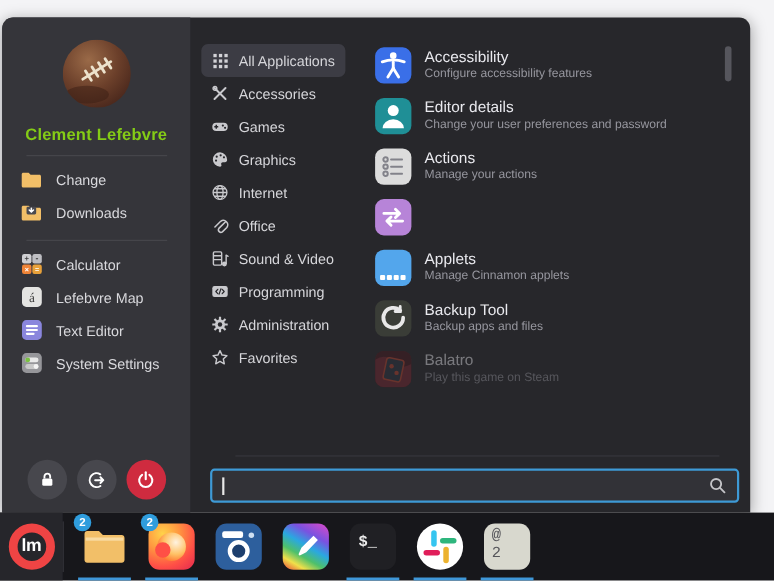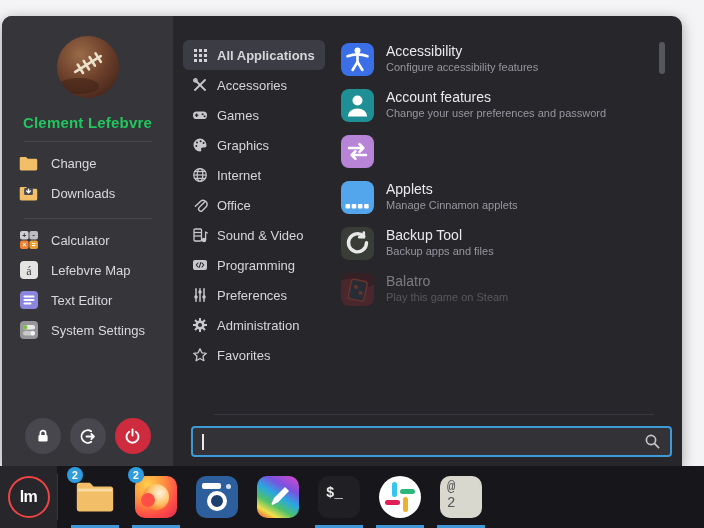--- a/index.html
+++ b/index.html
@@ -19,34 +19,34 @@
     display:flex;
   }
 
   
   .sidebar {
     width:171px; height:100%; background:#35353a;
     border-radius:10px 0 0 0; position:relative; flex:none;
     display:flex; flex-direction:column; align-items:center; padding-top:20px;
   }
   .avatar { width:62px; height:62px; border-radius:50%; overflow:hidden; flex:none; }
-  .user-name { margin-top:16px; color:#22c55e; font-size:15px; font-weight:bold; letter-spacing:.2px; }
+  .user-name { margin-top:16px; color:#84cc16; font-size:15px; font-weight:bold; letter-spacing:.2px; }
   .side-sep { width:128px; height:1px; background:#47474d; margin:10px 0 6px 0; flex:none; }
   .side-list { width:100%; padding:0 0 0 16px; }
   .side-row { display:flex; align-items:center; gap:12px; height:30px; cursor:default; }
   .side-row .lbl { color:#d9d9dd; font-size:13px; }
   .side-ic { width:21px; height:21px; flex:none; display:flex; align-items:center; justify-content:center; }
   .session { position:absolute; bottom:12px; left:0; width:100%; display:flex; justify-content:center; gap:9px; }
   .round-btn { width:36px; height:36px; border-radius:50%; background:#47474d; display:flex; align-items:center; justify-content:center; }
   .round-btn.power { background:#cf2b3f; }
 
   
   .cats { width:156px; flex:none; padding:24px 0 0 10px; }
   .cat-row { display:flex; align-items:center; gap:9px; height:30px; padding:0 10px 0 9px; border-radius:6px; width:fit-content; }
-  .cat-row.selected { background:#3c3c44;font-weight:bold; }
+  .cat-row.selected { background:#3c3c44; }
   .cat-row .lbl { color:#d6d6da; font-size:13px; white-space:nowrap; }
   .cat-ic { width:16px; height:16px; flex:none; display:flex; align-items:center; justify-content:center; }
 
   
   .apps { flex:1; padding:27px 0 0 12px; position:relative; overflow:hidden; }
   .app-row { display:flex; gap:12px; height:45px; margin-bottom:1px; }
   .app-row.faded { opacity:.42; }
   .app-ic { width:33px; height:33px; border-radius:8px; flex:none; display:flex; align-items:center; justify-content:center; position:relative; overflow:hidden; }
   .app-txt .nm { color:#e9e9ee; font-size:14px; line-height:17px; }
   .app-txt .ds { color:#96969e; font-size:11px; line-height:14px; }
@@ -62,21 +62,21 @@
   }
   .caret { width:1.5px; height:16px; background:#e8e8e8; }
   .search-box .mag { margin-left:auto; }
 
   
   .taskbar {
     position:absolute; left:0; bottom:0; width:704px; height:62px;
     background:#17171b; display:flex; align-items:center;
   }
   .mint-btn { width:57px; height:62px; background:#26262b; display:flex; align-items:center; justify-content:center; flex:none; }
-  .mint-ring { width:42px; height:42px; border:2px solid #ef4444; border-radius:50%; display:flex; align-items:center; justify-content:center; }
+  .mint-ring { width:42px; height:42px; border:8px solid #ef4444; border-radius:50%; display:flex; align-items:center; justify-content:center; }
   .mint-ring span { color:#fff; font-weight:bold; font-size:16px; letter-spacing:-.5px; }
   .task-sep { width:1px; height:46px; background:#35353b; margin-left:0; flex:none; }
   .task-items { display:flex; gap:17px; margin-left:15px; height:100%; align-items:center; }
   .task-item { position:relative; width:44px; height:62px; display:flex; align-items:center; justify-content:center; }
   .t-ic { width:42px; height:42px; border-radius:10px; position:relative; overflow:hidden; }
   .badge {
     position:absolute; top:1px; left:-6px; width:16px; height:16px; border-radius:50%;
     color:#fff; font-size:10.5px; font-weight:bold; display:flex; align-items:center; justify-content:center; z-index:2;
   }
   .run-line { position:absolute; bottom:0; left:-2px; right:-2px; height:3px; }
@@ -320,33 +320,20 @@
         <span class="cat-ic">
           <svg width="16" height="16" viewBox="0 0 16 16">
               <rect x="1" y="3" width="14" height="10" rx="2" fill="#c9c9cd"></rect>
             <path d="M6 6 4.2 8 6 10 M10 6l1.8 2-1.8 2 M8.8 5.6 7.2 10.4" stroke="#27272b" stroke-width="1.1" fill="none" stroke-linecap="round" stroke-linejoin="round"></path>
             </svg>
         </span>
         <span class="lbl">Programming</span>
       </div>
       <div class="cat-row">
         <span class="cat-ic">
-          <svg width="16" height="16" viewBox="0 0 16 16" stroke="#c9c9cd" stroke-width="1.5" stroke-linecap="round">
-            <line x1="4" y1="1.8" x2="4" y2="14.2"></line>
-              <line x1="8" y1="1.8" x2="8" y2="14.2"></line>
-              <line x1="12" y1="1.8" x2="12" y2="14.2"></line>
-            <rect x="2.4" y="8.4" width="3.2" height="3.2" rx="1" fill="#c9c9cd" stroke="none"></rect>
-            <rect x="6.4" y="3.4" width="3.2" height="3.2" rx="1" fill="#c9c9cd" stroke="none"></rect>
-            <rect x="10.4" y="8.4" width="3.2" height="3.2" rx="1" fill="#c9c9cd" stroke="none"></rect>
-            </svg>
-        </span>
-        <span class="lbl">Preferences</span>
-      </div>
-      <div class="cat-row">
-        <span class="cat-ic">
           <svg width="16" height="16" viewBox="0 0 16 16">
             <g stroke="#c9c9cd" stroke-width="2">
                 <line x1="8" y1="1" x2="8" y2="15"></line>
                 <line x1="1" y1="8" x2="15" y2="8"></line>
                 <line x1="3" y1="3" x2="13" y2="13"></line>
                 <line x1="13" y1="3" x2="3" y2="13"></line>
               </g>
             <circle cx="8" cy="8" r="4.6" fill="#c9c9cd"></circle>
               <circle cx="8" cy="8" r="2" fill="#27272b"></circle>
             </svg>
@@ -382,25 +369,41 @@
       </div>
 
       <div class="app-row">
         <span class="app-ic" style="background: rgb(31, 143, 150);">
           <svg width="33" height="33" viewBox="0 0 33 33">
               <circle cx="16.5" cy="11.5" r="5" fill="#fff"></circle>
             <path d="M6.8 27.5a9.7 8 0 0 1 19.4 0z" fill="#fff"></path>
             </svg>
         </span>
         <span class="app-txt">
-          <div class="nm">Account features</div>
+          <div class="nm">Editor details</div>
           <div class="ds">Change your user preferences and password</div>
         </span>
       </div>
 
+      <div class="app-row">
+        <span class="app-ic" style="background: rgb(220, 220, 220);">
+          <svg width="33" height="33" viewBox="0 0 33 33" stroke="#82828a" fill="none" stroke-width="1.8" stroke-linecap="round">
+            <circle cx="9.5" cy="10" r="2"></circle>
+              <line x1="14.5" y1="10" x2="24.5" y2="10"></line>
+            <circle cx="9.5" cy="16.5" r="2"></circle>
+              <line x1="14.5" y1="16.5" x2="24.5" y2="16.5"></line>
+            <circle cx="9.5" cy="23" r="2"></circle>
+              <line x1="14.5" y1="23" x2="24.5" y2="23"></line>
+            </svg>
+        </span>
+        <span class="app-txt">
+          <div class="nm">Actions</div>
+          <div class="ds">Manage your actions</div>
+        </span>
+      </div>
 
       <div class="app-row">
         <span class="app-ic" style="background: rgb(183, 132, 216);">
           <svg width="33" height="33" viewBox="0 0 33 33" stroke="#fff" fill="none" stroke-width="2.6" stroke-linecap="round" stroke-linejoin="round">
             <path d="M8 13h14 M18.5 9.2 22.3 13l-3.8 3.8"></path>
             <path d="M25 20H11 M14.5 16.2 10.7 20l3.8 3.8"></path>
             </svg>
         </span>
       </div>
 

